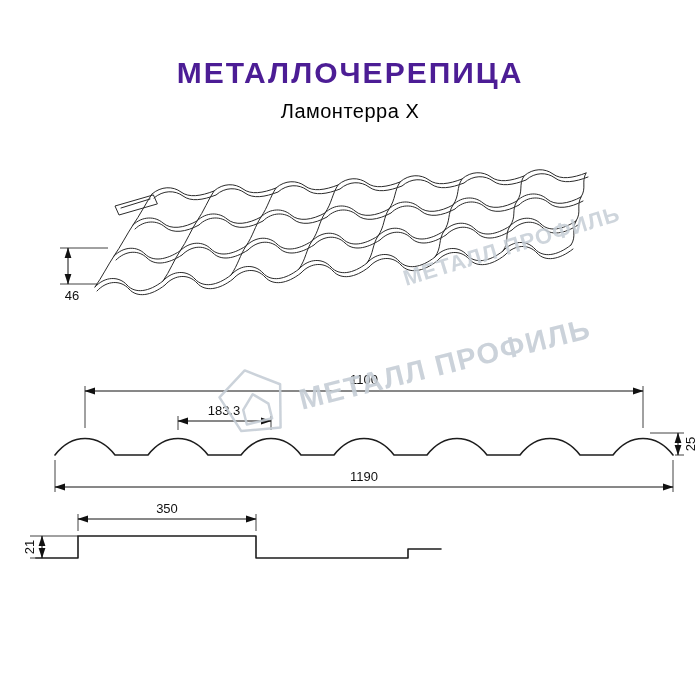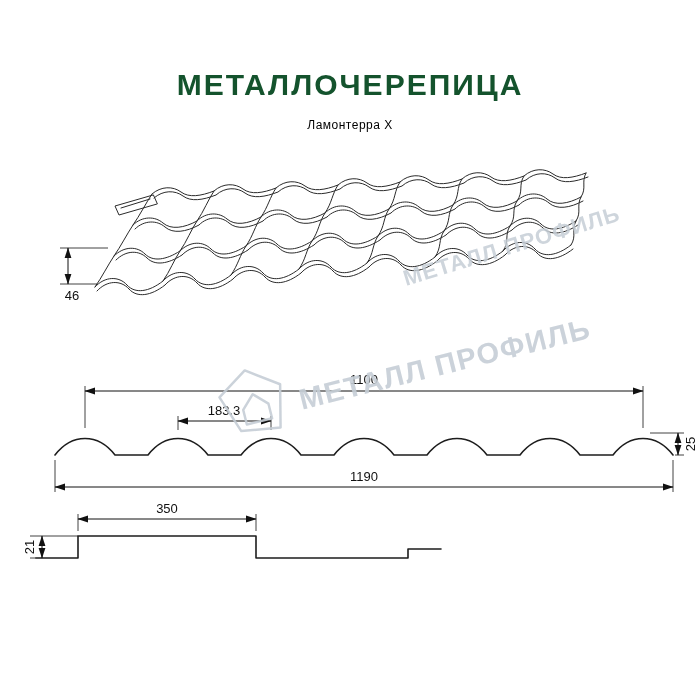--- a/index.html
+++ b/index.html
@@ -1,22 +1,22 @@
 <!DOCTYPE html>
 <html><head>
 <meta charset="utf-8">
 <style>
   html,body{margin:0;padding:0;}
   body{
     width:700px;height:700px;position:relative;background:#ffffff;
     font-family:"Liberation Sans",sans-serif;overflow:hidden;
   }
   .header{position:absolute;top:52px;left:0;width:700px;text-align:center;z-index:3;}
-  .title{font-size:30px;font-weight:bold;letter-spacing:2px;color:#14532d;margin:16px;}
-  .subtitle{font-size:12px;color:#000;margin-top:10px;letter-spacing:.5px;}
+  .title{font-size:30px;font-weight:bold;letter-spacing:2px;color:#4c1d95;margin:4px;}
+  .subtitle{font-size:20px;color:#000;margin-top:10px;letter-spacing:.5px;}
   svg{position:absolute;top:0;left:0;z-index:1;}
   .line{stroke:#2b2b2b;stroke-width:1;fill:none;stroke-linecap:round;stroke-linejoin:round;}
   .profile{stroke:#1d1d1d;stroke-width:1.6;fill:none;stroke-linecap:round;stroke-linejoin:round;}
   .dimline{stroke:#111;stroke-width:1;fill:none;}
   .extline{stroke:#111;stroke-width:.8;fill:none;}
   .dimtext{font-size:13px;fill:#111;text-anchor:middle;}
   .wm-text{font-weight:bold;}
 </style>
 </head>
 <body>

